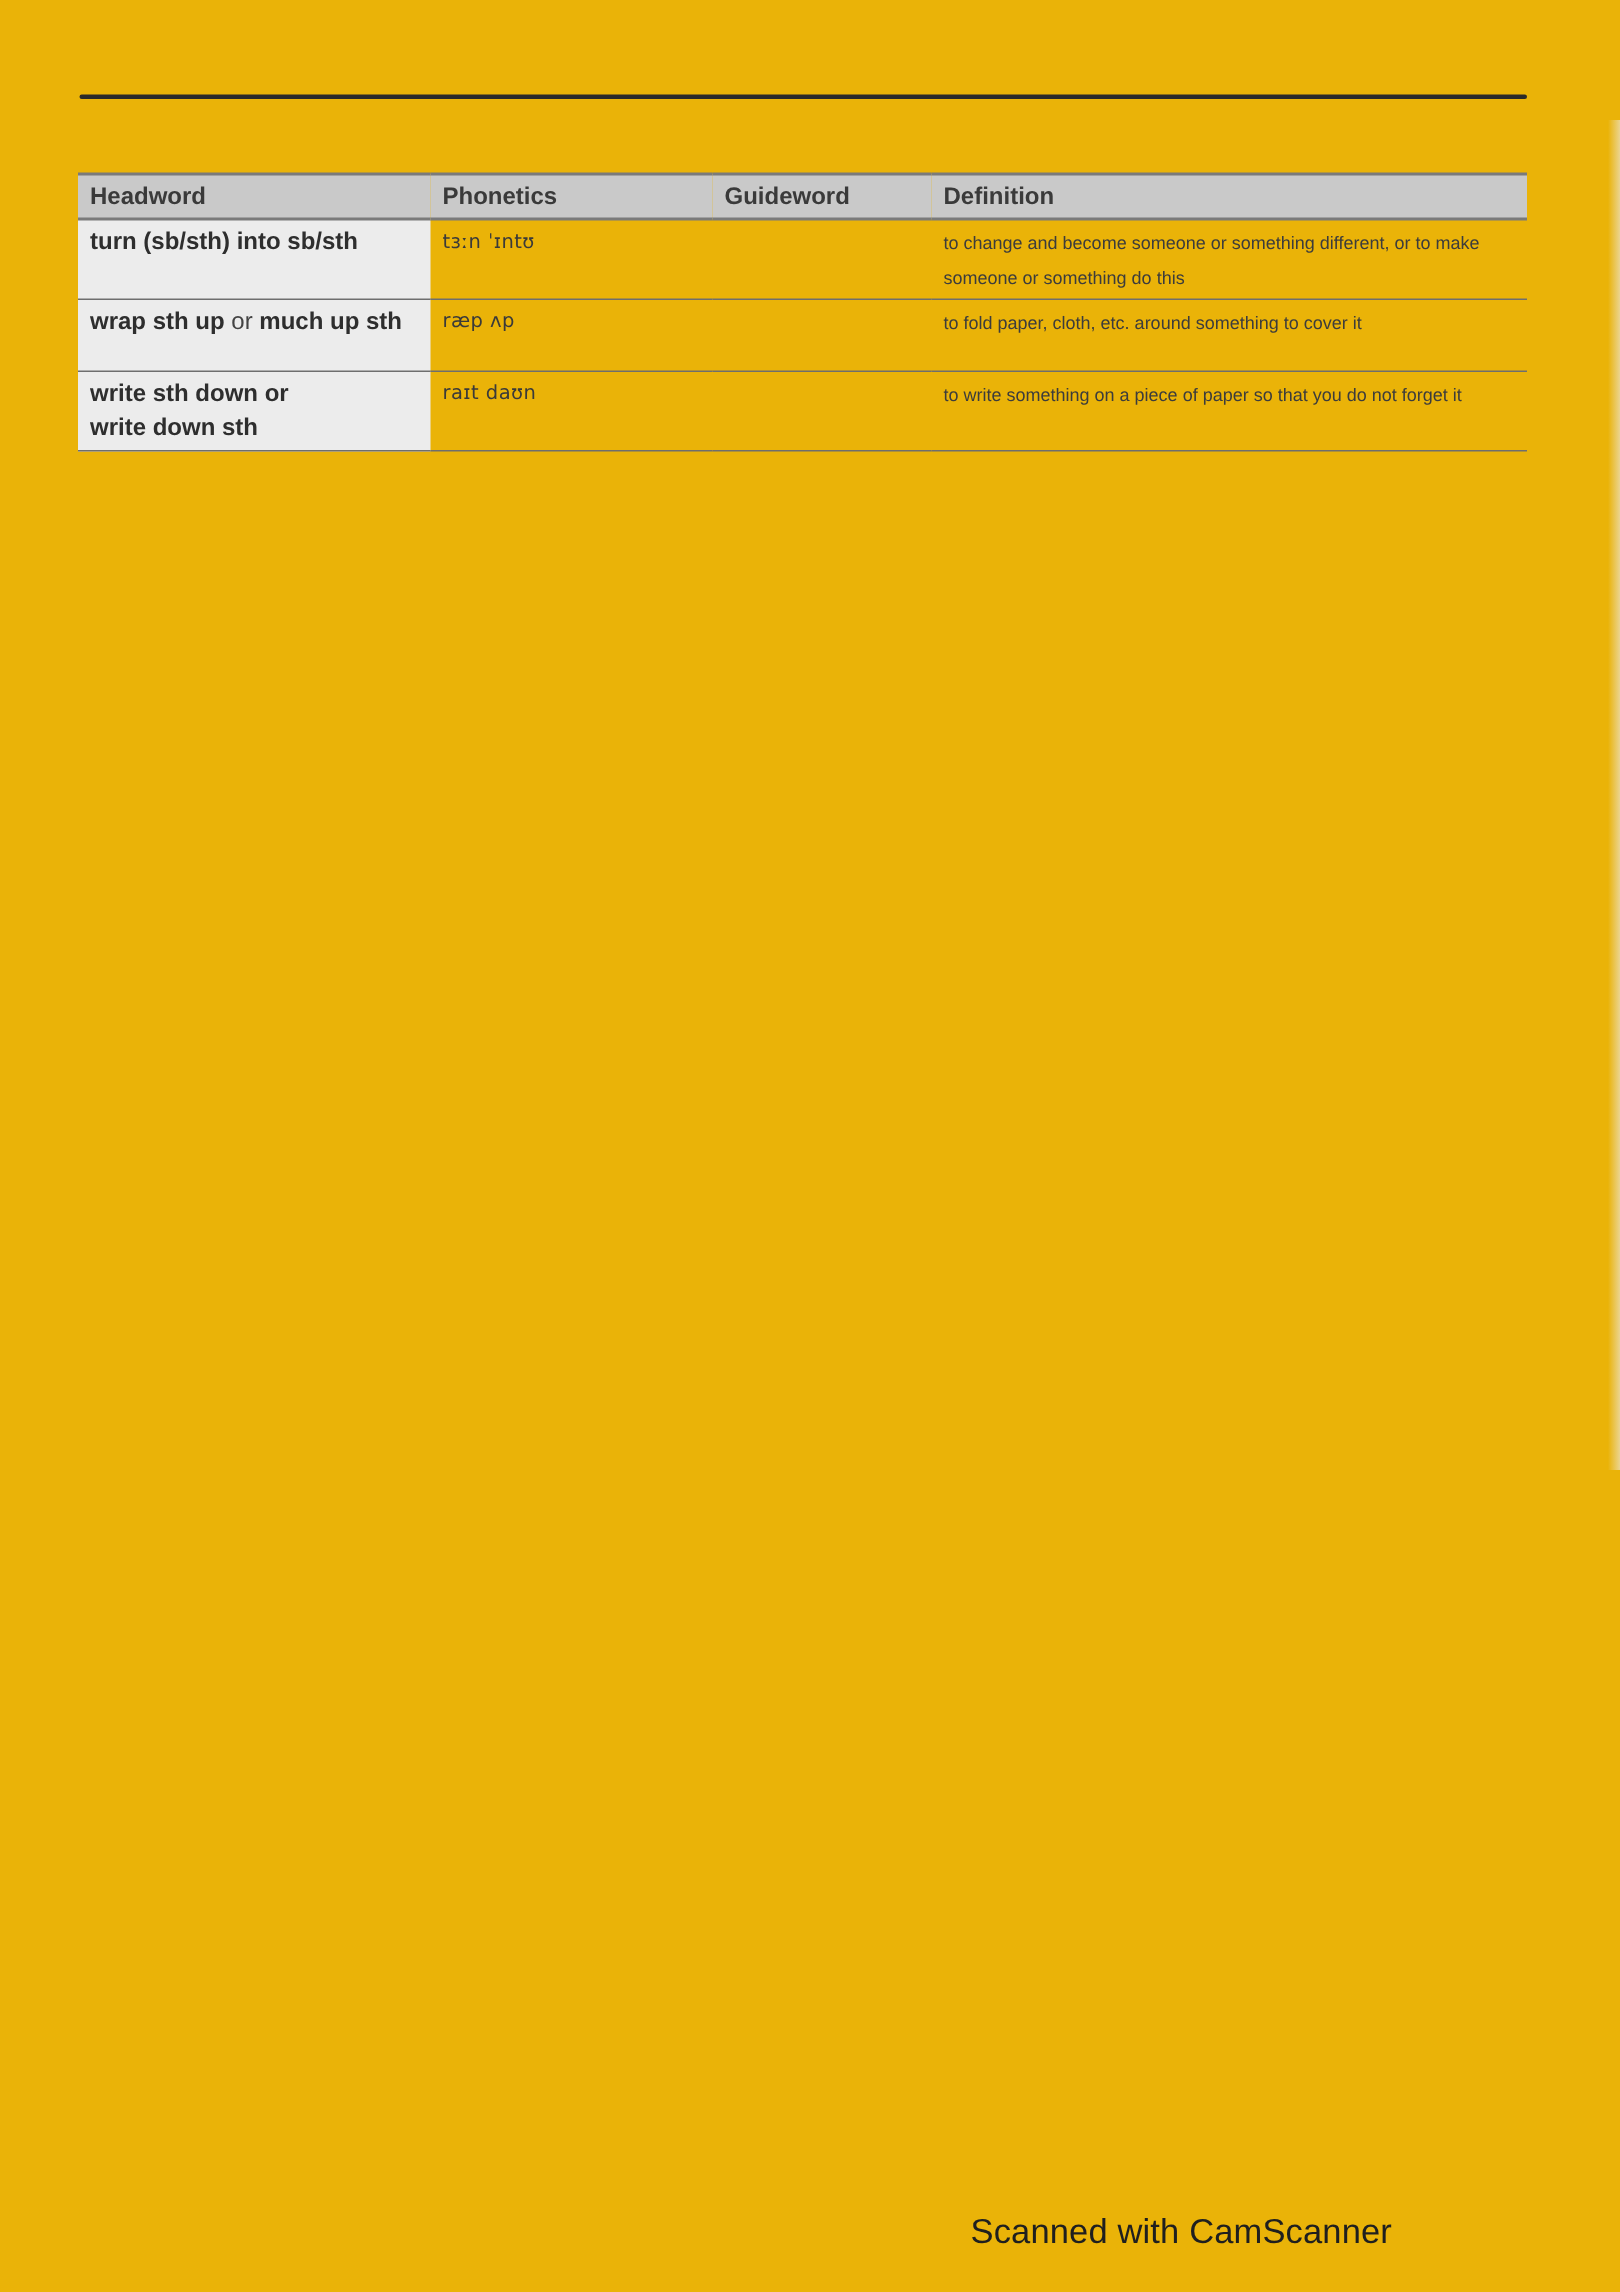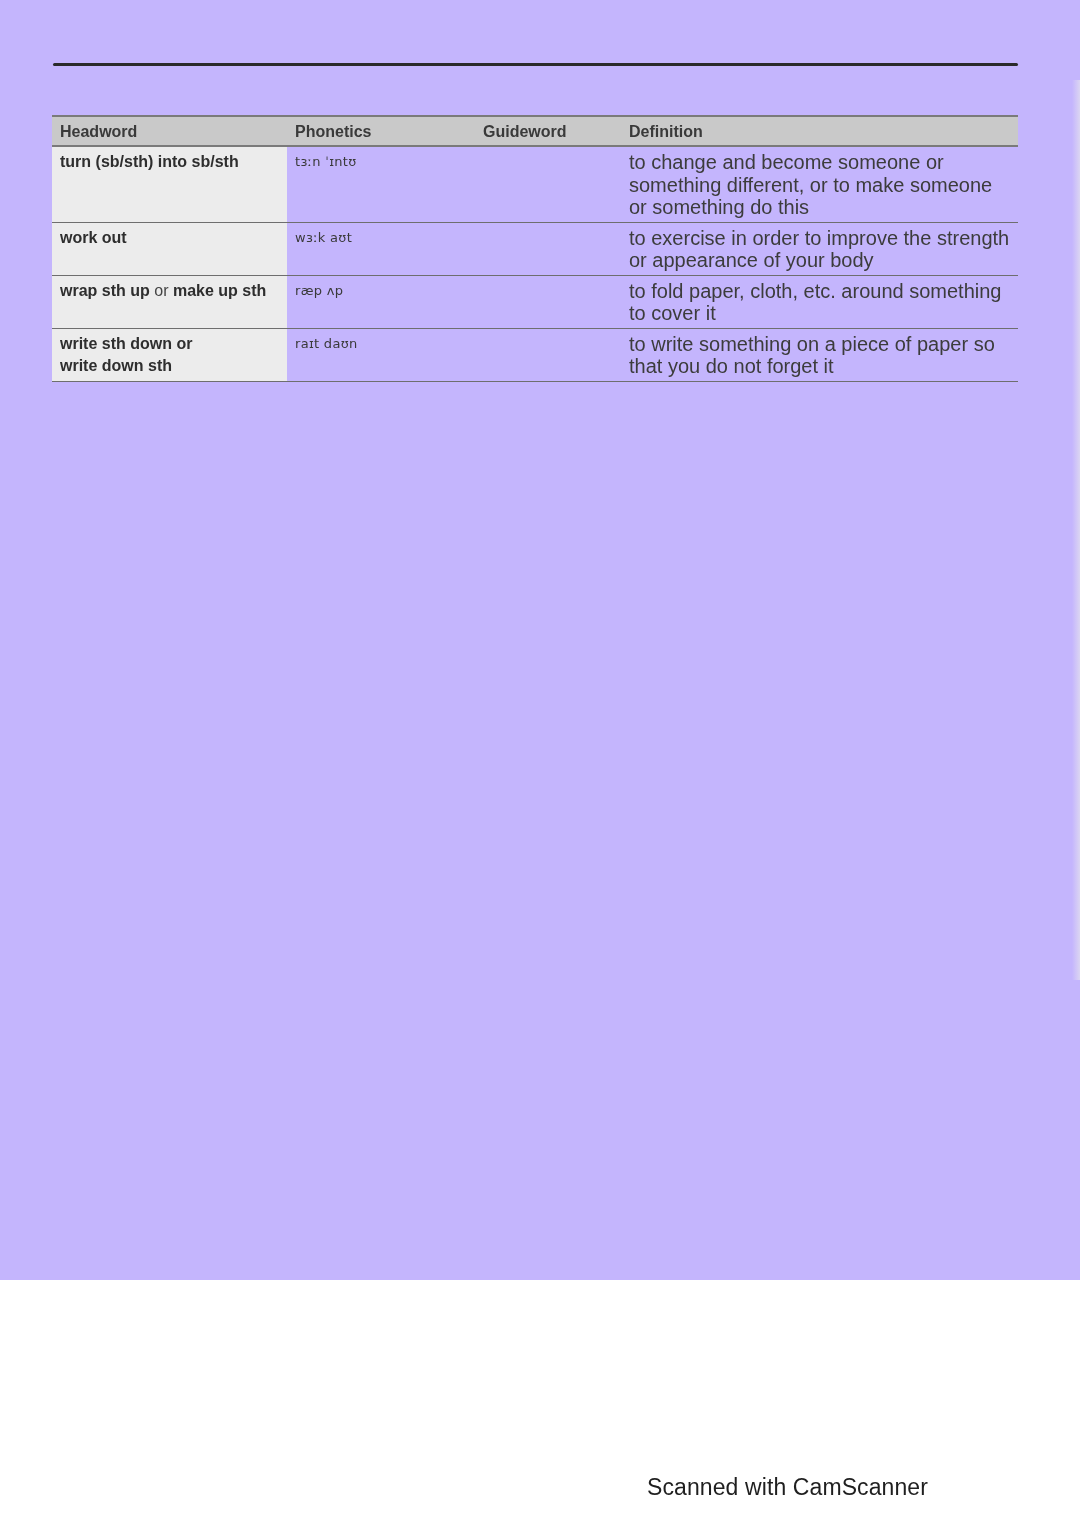--- a/index.html
+++ b/index.html
@@ -11,22 +11,22 @@
     width: 1080px;
     height: 1528px;
     position: relative;
     overflow: hidden;
     font-family: "Liberation Sans", sans-serif;
     color: #2b2b2b;
   }
   .page {
     position: absolute;
     left: 0; top: 0;
-    width: 1080px; height: 1280px;
-    background: #c4b5fd;
+    width: 1080px; height: 1528px;
+    background: #eab308;
   }
   .top-rule {
     position: absolute;
     left: 53px;
     top: 63px;
     width: 965px;
     height: 3px;
     background: #2a2a2a;
     border-radius: 2px;
   }
@@ -66,21 +66,21 @@
     font-family: "DejaVu Sans", sans-serif;
     font-size: 13px;
     color: #3a3a3a;
     letter-spacing: 0.3px;
   }
   .vocab-table td.guide-cell {
     color: #3a3a3a;
   }
   .vocab-table td.def-cell {
     color: #3c3c3c;
-    font-size: 20px;
+    font-size: 12px;
   }
   .or-word {
     font-weight: normal;
     color: #444;
   }
   .hw-part {
     font-weight: bold;
   }
   .col-head { width: 235px; }
   .col-phon { width: 188px; }
@@ -131,32 +131,24 @@
         <td class="headword-cell">
           <span class="hw-part">turn (sb/sth) into sb/sth</span>
         </td>
         <td class="phon-cell">tɜːn ˈɪntʊ</td>
         <td class="guide-cell"></td>
         <td class="def-cell">to change and become someone or something different, or to make someone or something do this</td>
       </tr>
 
 
 
-      <tr style="height:48px">
-        <td class="headword-cell">
-          <span class="hw-part">work out</span>
-        </td>
-        <td class="phon-cell">wɜːk aʊt</td>
-        <td class="guide-cell"></td>
-        <td class="def-cell">to exercise in order to improve the strength or appearance of your body</td>
-      </tr>
 
       <tr style="height:48px">
         <td class="headword-cell">
-          <span class="hw-part">wrap sth up</span><span class="or-word"> or </span><span class="hw-part">make up sth</span>
+          <span class="hw-part">wrap sth up</span><span class="or-word"> or </span><span class="hw-part">much up sth</span>
         </td>
         <td class="phon-cell">ræp ʌp</td>
         <td class="guide-cell"></td>
         <td class="def-cell">to fold paper, cloth, etc. around something to cover it</td>
       </tr>
 
       <tr style="height:48px">
         <td class="headword-cell">
           <span class="hw-part">write sth down or</span><br>
           <span class="hw-part">write down sth</span>

